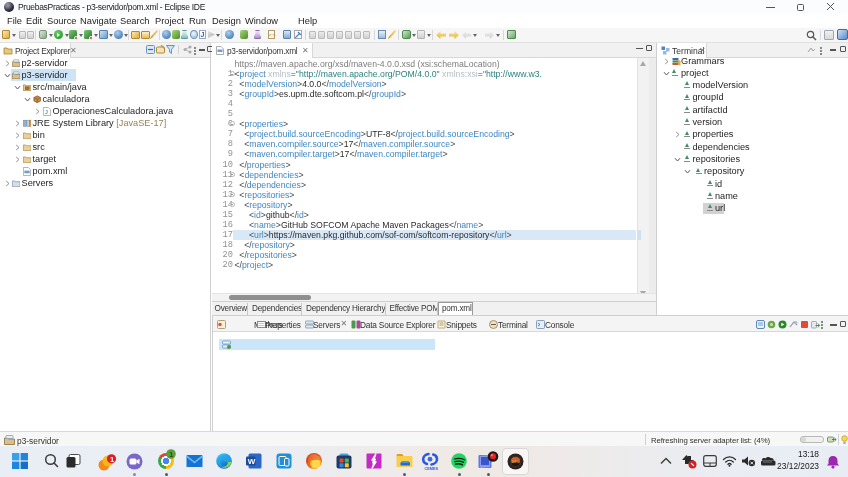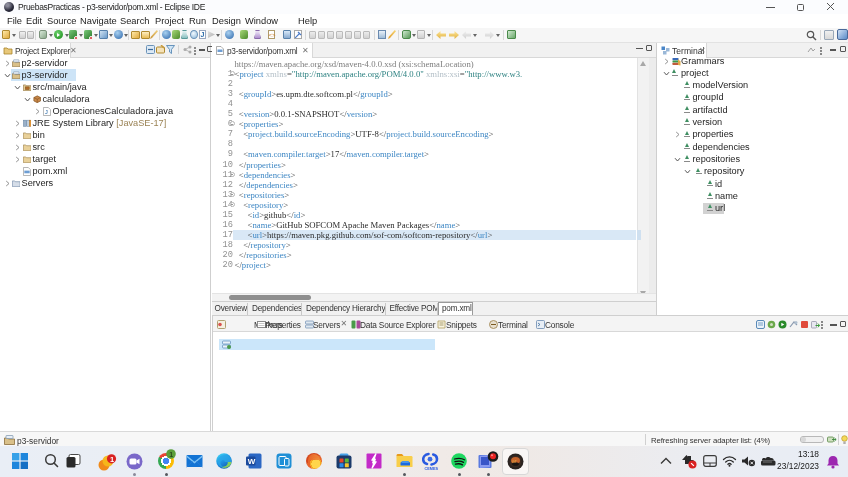--- a/index.html
+++ b/index.html
@@ -13,21 +13,21 @@
 #pe { left:0; top:43px; width:211px; height:388px; background:#fff; border-right:1px solid #cfcfcf; }
 #editor { left:212px; top:43px; width:444px; height:272px; background:#fff; }
 #outline { left:656px; top:43px; width:192px; height:272px; background:#fff; border-left:1px solid #cfcfcf; }
 #bottompanel { left:212px; top:315px; width:636px; height:116px; background:#fff; border-top:1px solid #cfcfcf; border-left:1px solid #cfcfcf;}
 #statusbar { left:0; top:431px; width:848px; height:15px; background:#f7f7f7; border-top:1px solid #d9d9d9; font-size:8.6px; color:#333; }
 #taskbar { left:0; top:446px; width:848px; height:31px;
   background:linear-gradient(90deg,#e9eef6 0%,#ebeef3 30%,#f0eae7 52%,#efe9e6 62%,#eaedf3 85%,#e8edf5 100%); }
 .tabrow { position:absolute; left:0; top:0; width:100%; height:15px; background:#f1f1f1; border-bottom:1px solid #d8d8d8; }
 .tab { position:absolute; top:0; height:15px; background:#fff; border-right:1px solid #d8d8d8; font-size:8.6px; color:#333; white-space:nowrap; }
 .trow { position:absolute; font-size:9.2px; color:#1e1e1e; white-space:nowrap; }
-.cl { position:absolute; height:10px; font-family:Liberation Serif, serif; font-size:8.7px; white-space:pre; color:#2b2b2b; }
+.cl { position:absolute; height:10px; font-family:Liberation Sans, sans-serif; font-size:8.7px; white-space:pre; color:#2b2b2b; }
 .ln { position:absolute; width:21px; text-align:right; height:10px; font-family:"Liberation Mono",monospace; font-size:8.7px; color:#919191; }
 .tg { color:#3e87c4; }
 .at { color:#b3bfc7; }
 .av { color:#2e8282; }
 .pn { color:#4a4a4a; }
 .fold { position:absolute; width:5px; height:5px; border:1px solid #b5b5b5; border-radius:50%; background:#fff; }
 .fold:after { content:""; position:absolute; left:0.5px; top:1.5px; width:2px; height:0.8px; background:#9a9a9a; }
 .oicon { position:absolute; width:0; height:0; border-left:2.5px solid transparent; border-right:2.5px solid transparent; border-bottom:4.5px solid #3f8f62; }
 .btab { position:absolute; top:0px; font-size:8.3px; letter-spacing:-0.2px; color:#333; white-space:nowrap; }
 </style>
@@ -256,30 +256,31 @@
  <span style="position:absolute;left:15px;top:2.5px;font-size:8.3px;letter-spacing:-0.25px;">p3-servidor/pom.xml</span>
  <span style="position:absolute;left:90px;top:2.5px;color:#777;font-size:8px;">✕</span>
 </div>
     <div class="abs" style="left:424px;top:4.5px;width:7px;height:1.5px;background:#555;"></div>
     <div class="abs" style="left:434px;top:2px;width:6px;height:6px;border:1.2px solid #555;border-radius:1px;"></div>
     <div class="abs" style="left:21px;top:186.9px;width:403px;height:10px;background:#d9e8f6;"></div>
     <div class="cl" style="left:22.5px;top:16.00px;"><span style="color:#7d7d7d">https://maven.apache.org/xsd/maven-4.0.0.xsd (xsi:schemaLocation)</span></div>
     <div class="ln" style="left:0;top:26.05px;">1</div>
     <div class="cl" style="left:22.5px;top:26.05px;"><span class="pn">&lt;</span><span class="tg">project</span> <span class="at">xmlns</span><span class="pn">=</span><span class="av">"http://maven.apache.org/POM/4.0.0"</span> <span class="at">xmlns:xsi</span><span class="pn">=</span><span class="av">"http://www.w3.</span></div>
     <div class="ln" style="left:0;top:36.10px;">2</div>
+    <div class="cl" style="left:22.5px;top:36.10px;">  <span class="pn">&lt;</span><span class="tg">modelVersion</span><span class="pn">&gt;</span>4.0.0<span class="pn">&lt;/</span><span class="tg">modelVersion</span><span class="pn">&gt;</span></div>
     <div class="ln" style="left:0;top:46.15px;">3</div>
     <div class="cl" style="left:22.5px;top:46.15px;">  <span class="pn">&lt;</span><span class="tg">groupId</span><span class="pn">&gt;</span>es.upm.dte.softcom.pl<span class="pn">&lt;/</span><span class="tg">groupId</span><span class="pn">&gt;</span></div>
     <div class="ln" style="left:0;top:56.20px;">4</div>
     <div class="ln" style="left:0;top:66.25px;">5</div>
-    <div class="cl" style="left:22.5px;top:66.25px;">  <span class="pn">&lt;</span><span class="tg">version</span><span class="pn">&gt;</span>0.0.1-SNAPSHOT<span class="pn">&lt;/</span><span class="tg">version</span><span class="pn">&gt;</span></div>
     <div class="ln" style="left:0;top:76.30px;">6</div>
     <div class="cl" style="left:22.5px;top:76.30px;">  <span class="pn">&lt;</span><span class="tg">properties</span><span class="pn">&gt;</span></div>
     <div class="ln" style="left:0;top:86.35px;">7</div>
     <div class="cl" style="left:22.5px;top:86.35px;">    <span class="pn">&lt;</span><span class="tg">project.build.sourceEncoding</span><span class="pn">&gt;</span>UTF-8<span class="pn">&lt;/</span><span class="tg">project.build.sourceEncoding</span><span class="pn">&gt;</span></div>
     <div class="ln" style="left:0;top:96.40px;">8</div>
+    <div class="cl" style="left:22.5px;top:96.40px;">    <span class="pn">&lt;</span><span class="tg">maven.compiler.source</span><span class="pn">&gt;</span>17<span class="pn">&lt;/</span><span class="tg">maven.compiler.source</span><span class="pn">&gt;</span></div>
     <div class="ln" style="left:0;top:106.45px;">9</div>
     <div class="cl" style="left:22.5px;top:106.45px;">    <span class="pn">&lt;</span><span class="tg">maven.compiler.target</span><span class="pn">&gt;</span>17<span class="pn">&lt;/</span><span class="tg">maven.compiler.target</span><span class="pn">&gt;</span></div>
     <div class="ln" style="left:0;top:116.50px;">10</div>
     <div class="cl" style="left:22.5px;top:116.50px;">  <span class="pn">&lt;/</span><span class="tg">properties</span><span class="pn">&gt;</span></div>
     <div class="ln" style="left:0;top:126.55px;">11</div>
     <div class="cl" style="left:22.5px;top:126.55px;">  <span class="pn">&lt;</span><span class="tg">dependencies</span><span class="pn">&gt;</span></div>
     <div class="ln" style="left:0;top:136.60px;">12</div>
     <div class="cl" style="left:22.5px;top:136.60px;">  <span class="pn">&lt;/</span><span class="tg">dependencies</span><span class="pn">&gt;</span></div>
     <div class="ln" style="left:0;top:146.65px;">13</div>
     <div class="cl" style="left:22.5px;top:146.65px;">  <span class="pn">&lt;</span><span class="tg">repositories</span><span class="pn">&gt;</span></div>

